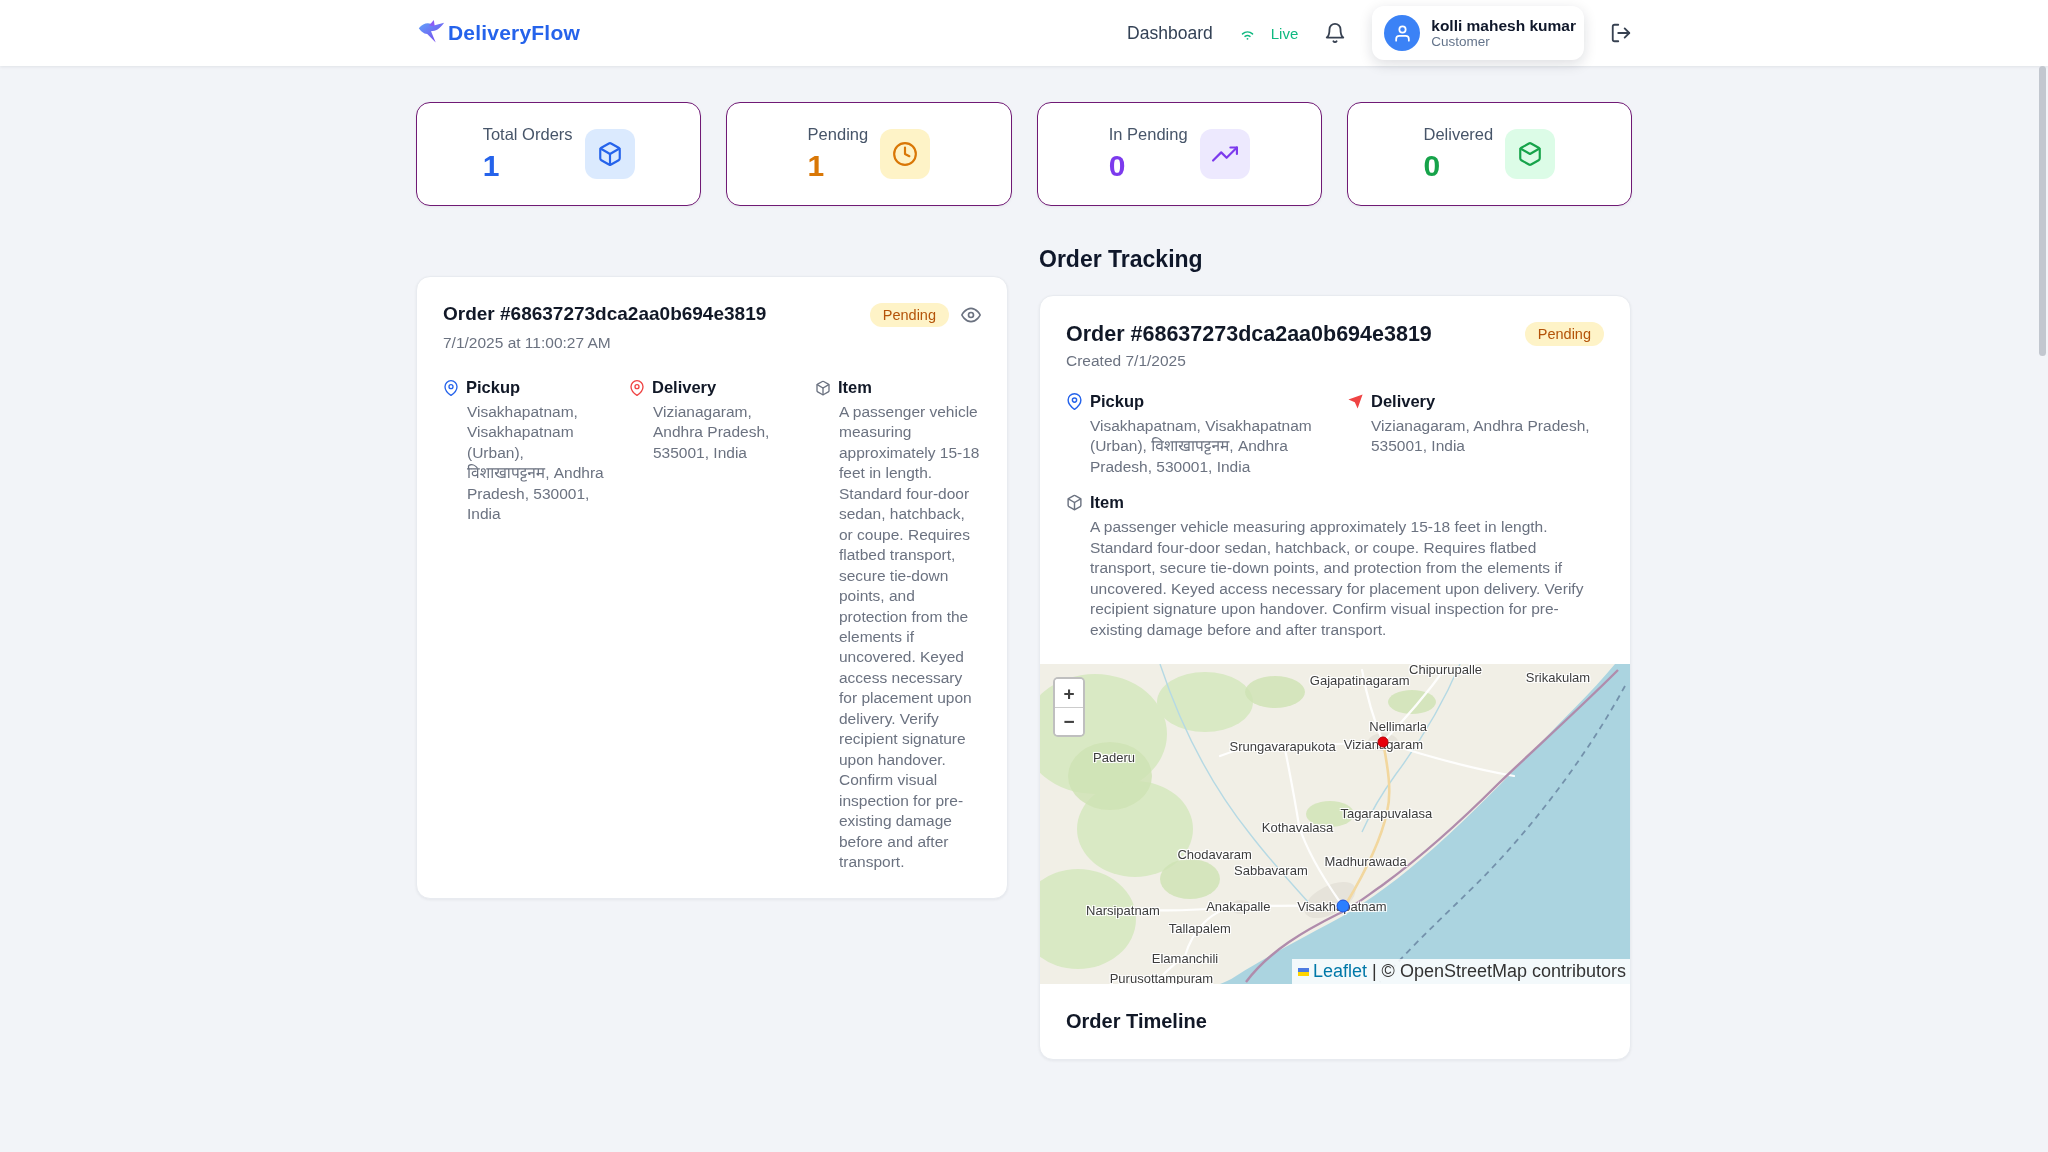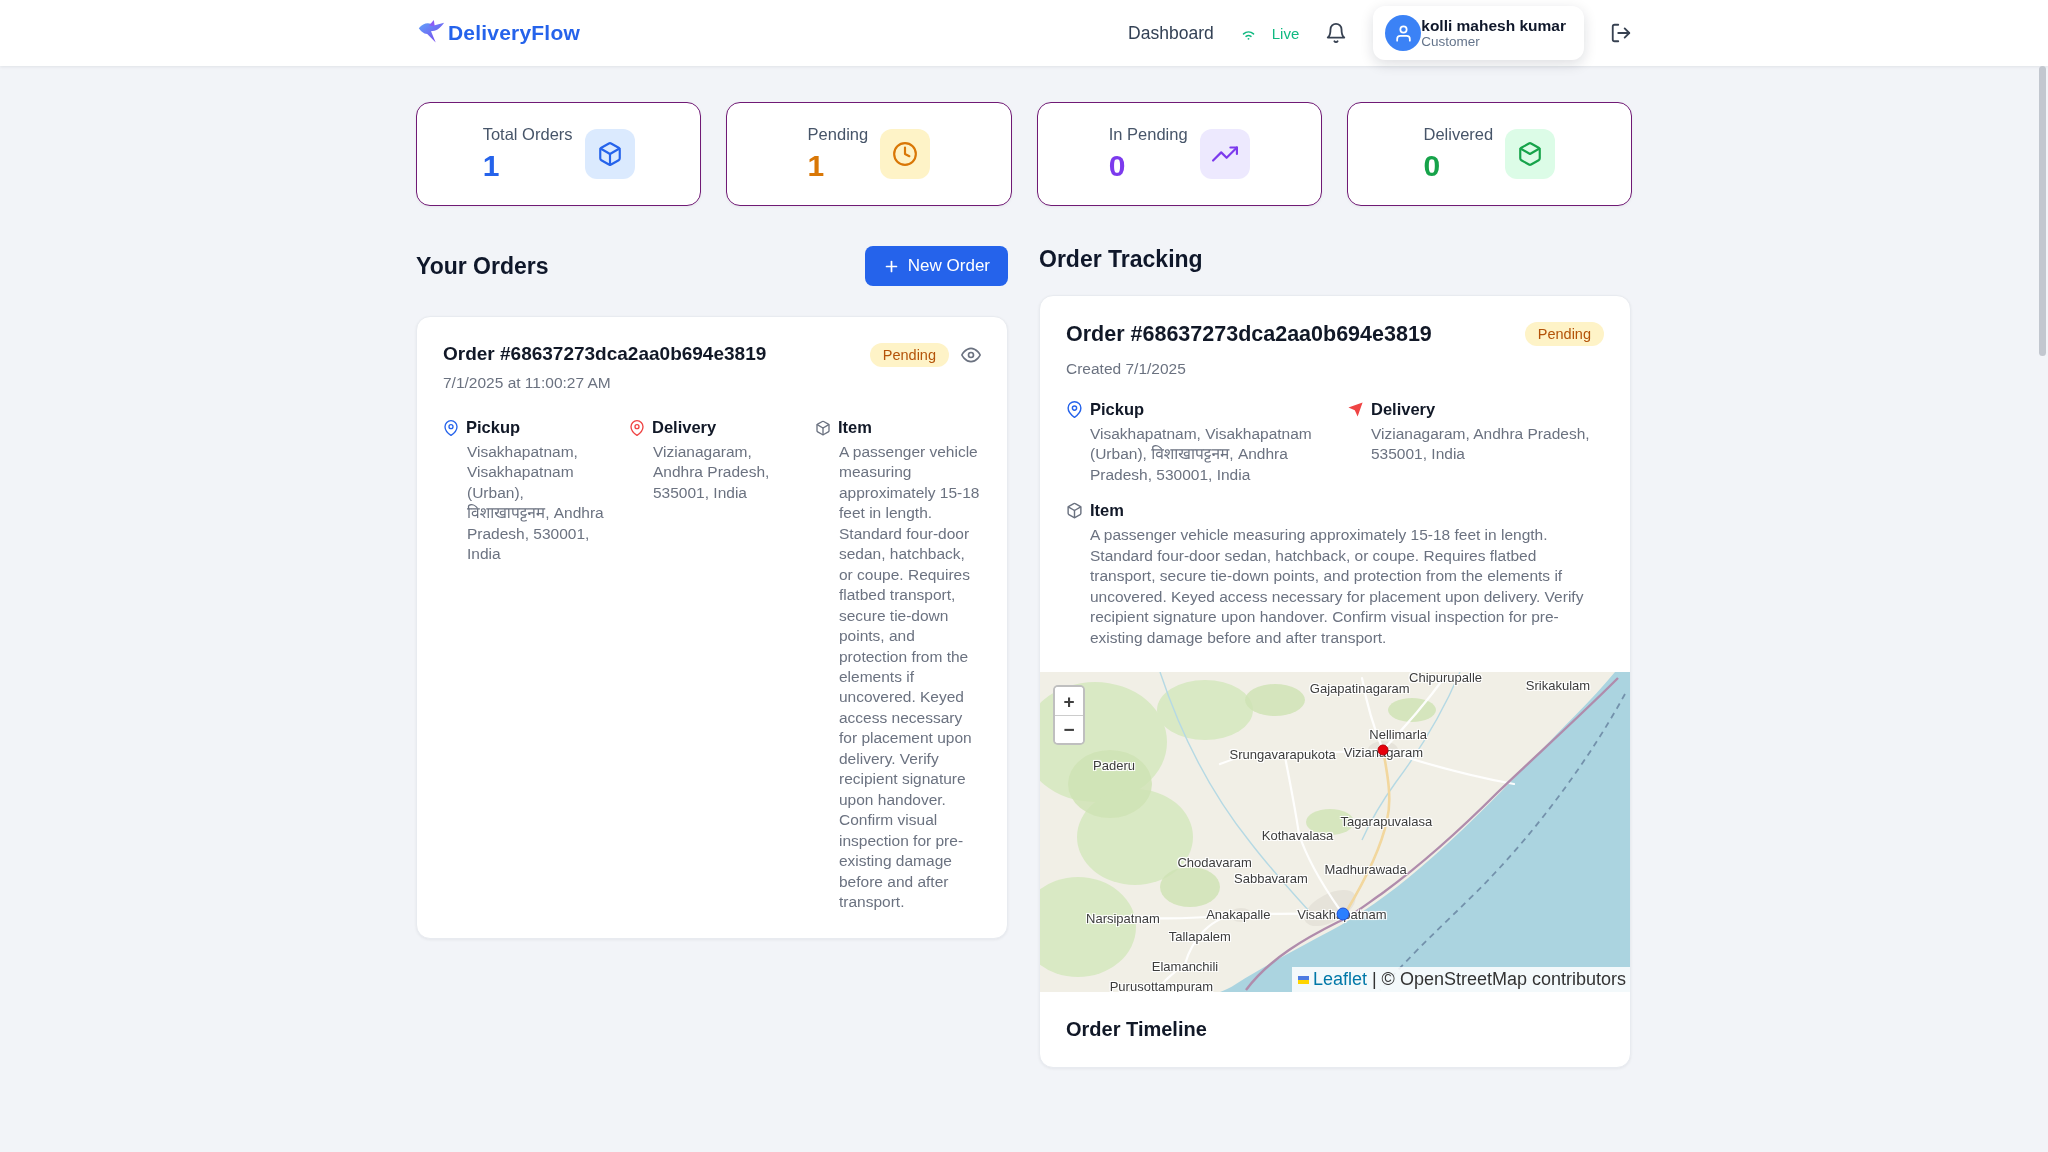--- a/index.html
+++ b/index.html
@@ -16,22 +16,22 @@
     position:relative; z-index:5;
   }
   .header-inner { height:66px; display:flex; align-items:center; justify-content:space-between; }
   .brand { display:flex; align-items:center; gap:2px; }
   .brand-name { font-size:21px; font-weight:700; color:#2563eb; letter-spacing:.2px; }
   .nav-right { display:flex; align-items:center; gap:26px; }
   .nav-link { font-size:17.5px; color:#334155; font-weight:500; cursor:pointer; text-decoration:none; }
   .live { display:flex; align-items:center; gap:15px; color:#10b981; font-size:15px; font-weight:500; }
   .icon-btn { background:none; border:none; color:#374151; cursor:pointer; display:flex; align-items:center; }
   .user-card {
-    display:flex; align-items:center; background:#fff; border-radius:12px;
-    box-shadow:0 4px 14px rgba(15,23,42,.14); padding:9px 18px 9px 12px; cursor:pointer;
+    display:flex; align-items:center; gap:11px; background:#fff; border-radius:12px;
+    box-shadow:0 4px 14px rgba(15,23,42,.14); padding:9px 8px 9px 12px; cursor:pointer;
   }
   .avatar {
     width:36px; height:36px; border-radius:50%; background:#3b82f6; color:#fff;
     display:flex; align-items:center; justify-content:center; flex:0 0 auto;
   }
   .user-name { font-size:15.5px; font-weight:600; color:#0f172a; line-height:1.15; }
   .user-role { font-size:13.5px; color:#64748b; }
 
   
   .welcome { margin-top:40px; }
@@ -77,21 +77,21 @@
   .order-date { font-size:15.5px; color:#6b7280; margin-top:7px; }
   .detail-grid { display:grid; grid-template-columns:1fr 1fr 1fr; gap:20px; margin-top:26px; }
   .detail-label { display:flex; align-items:center; gap:7px; font-size:16.5px; font-weight:600; color:#111827; }
   .detail-text { font-size:15.5px; color:#6b7280; line-height:1.32; margin-left:24px; margin-top:5px; }
 
   
   .tracking-card { margin-top:22px; overflow:hidden; }
   .tracking-pad { padding:26px 26px 0 26px; }
   .tracking-head { display:flex; align-items:flex-start; justify-content:space-between; }
   .tracking-id { font-size:21.5px; font-weight:700; color:#111827; }
-  .created { font-size:15.5px; color:#6b7280; margin-top:13px; }
+  .created { font-size:15.5px; color:#6b7280; margin-top:5px; }
   .t-grid { display:grid; grid-template-columns:1fr 1fr; gap:24px; margin-top:22px; }
   .t-item { margin-top:16px; padding-bottom:24px; }
 
   
   .map { position:relative; width:592px; height:320px; background:#abd4e0; overflow:hidden; }
   .map svg.base { position:absolute; inset:0; }
   .map-label {
     position:absolute; transform:translate(-50%,-50%); white-space:nowrap;
     font-size:13px; color:#3c3c3c;
     text-shadow:-1px -1px 0 #fff,1px -1px 0 #fff,-1px 1px 0 #fff,1px 1px 0 #fff,0 0 3px #fff;
@@ -245,32 +245,20 @@
           <path d="M21 16V8a2 2 0 0 0-1-1.73l-7-4a2 2 0 0 0-2 0l-7 4A2 2 0 0 0 3 8v8a2 2 0 0 0 1 1.73l7 4a2 2 0 0 0 2 0l7-4A2 2 0 0 0 21 16z"></path>
             <polyline points="3.27 6.96 12 12.01 20.73 6.96"></polyline>
         </svg>
       </div>
     </div>
   </div>
 
   <div class="columns">
 
     <section class="col">
-      <div class="col-head">
-        <h2 class="section-title">Your Orders</h2>
-        <button class="btn-primary">
-          <span style="display:flex">
-            <svg width="17" height="17" viewBox="0 0 24 24" fill="none" stroke="currentColor" stroke-width="2.4" stroke-linecap="round">
-              <line x1="12" y1="5" x2="12" y2="19"></line>
-                <line x1="5" y1="12" x2="19" y2="12"></line>
-            </svg>
-          </span>
-          <span>New Order</span>
-        </button>
-      </div>
 
       <div class="card order-card">
         <div class="order-head">
           <div class="order-id">Order #68637273dca2aa0b694e3819</div>
           <div class="order-head-right">
             <span class="badge">Pending</span>
             <span class="muted-icon" style="display:flex;cursor:pointer">
               <svg width="20" height="20" viewBox="0 0 24 24" fill="none" stroke="currentColor" stroke-width="2" stroke-linecap="round" stroke-linejoin="round">
                 <path d="M1 12s4-8 11-8 11 8 11 8-4 8-11 8-11-8-11-8z"></path>
                   <circle cx="12" cy="12" r="3"></circle>

